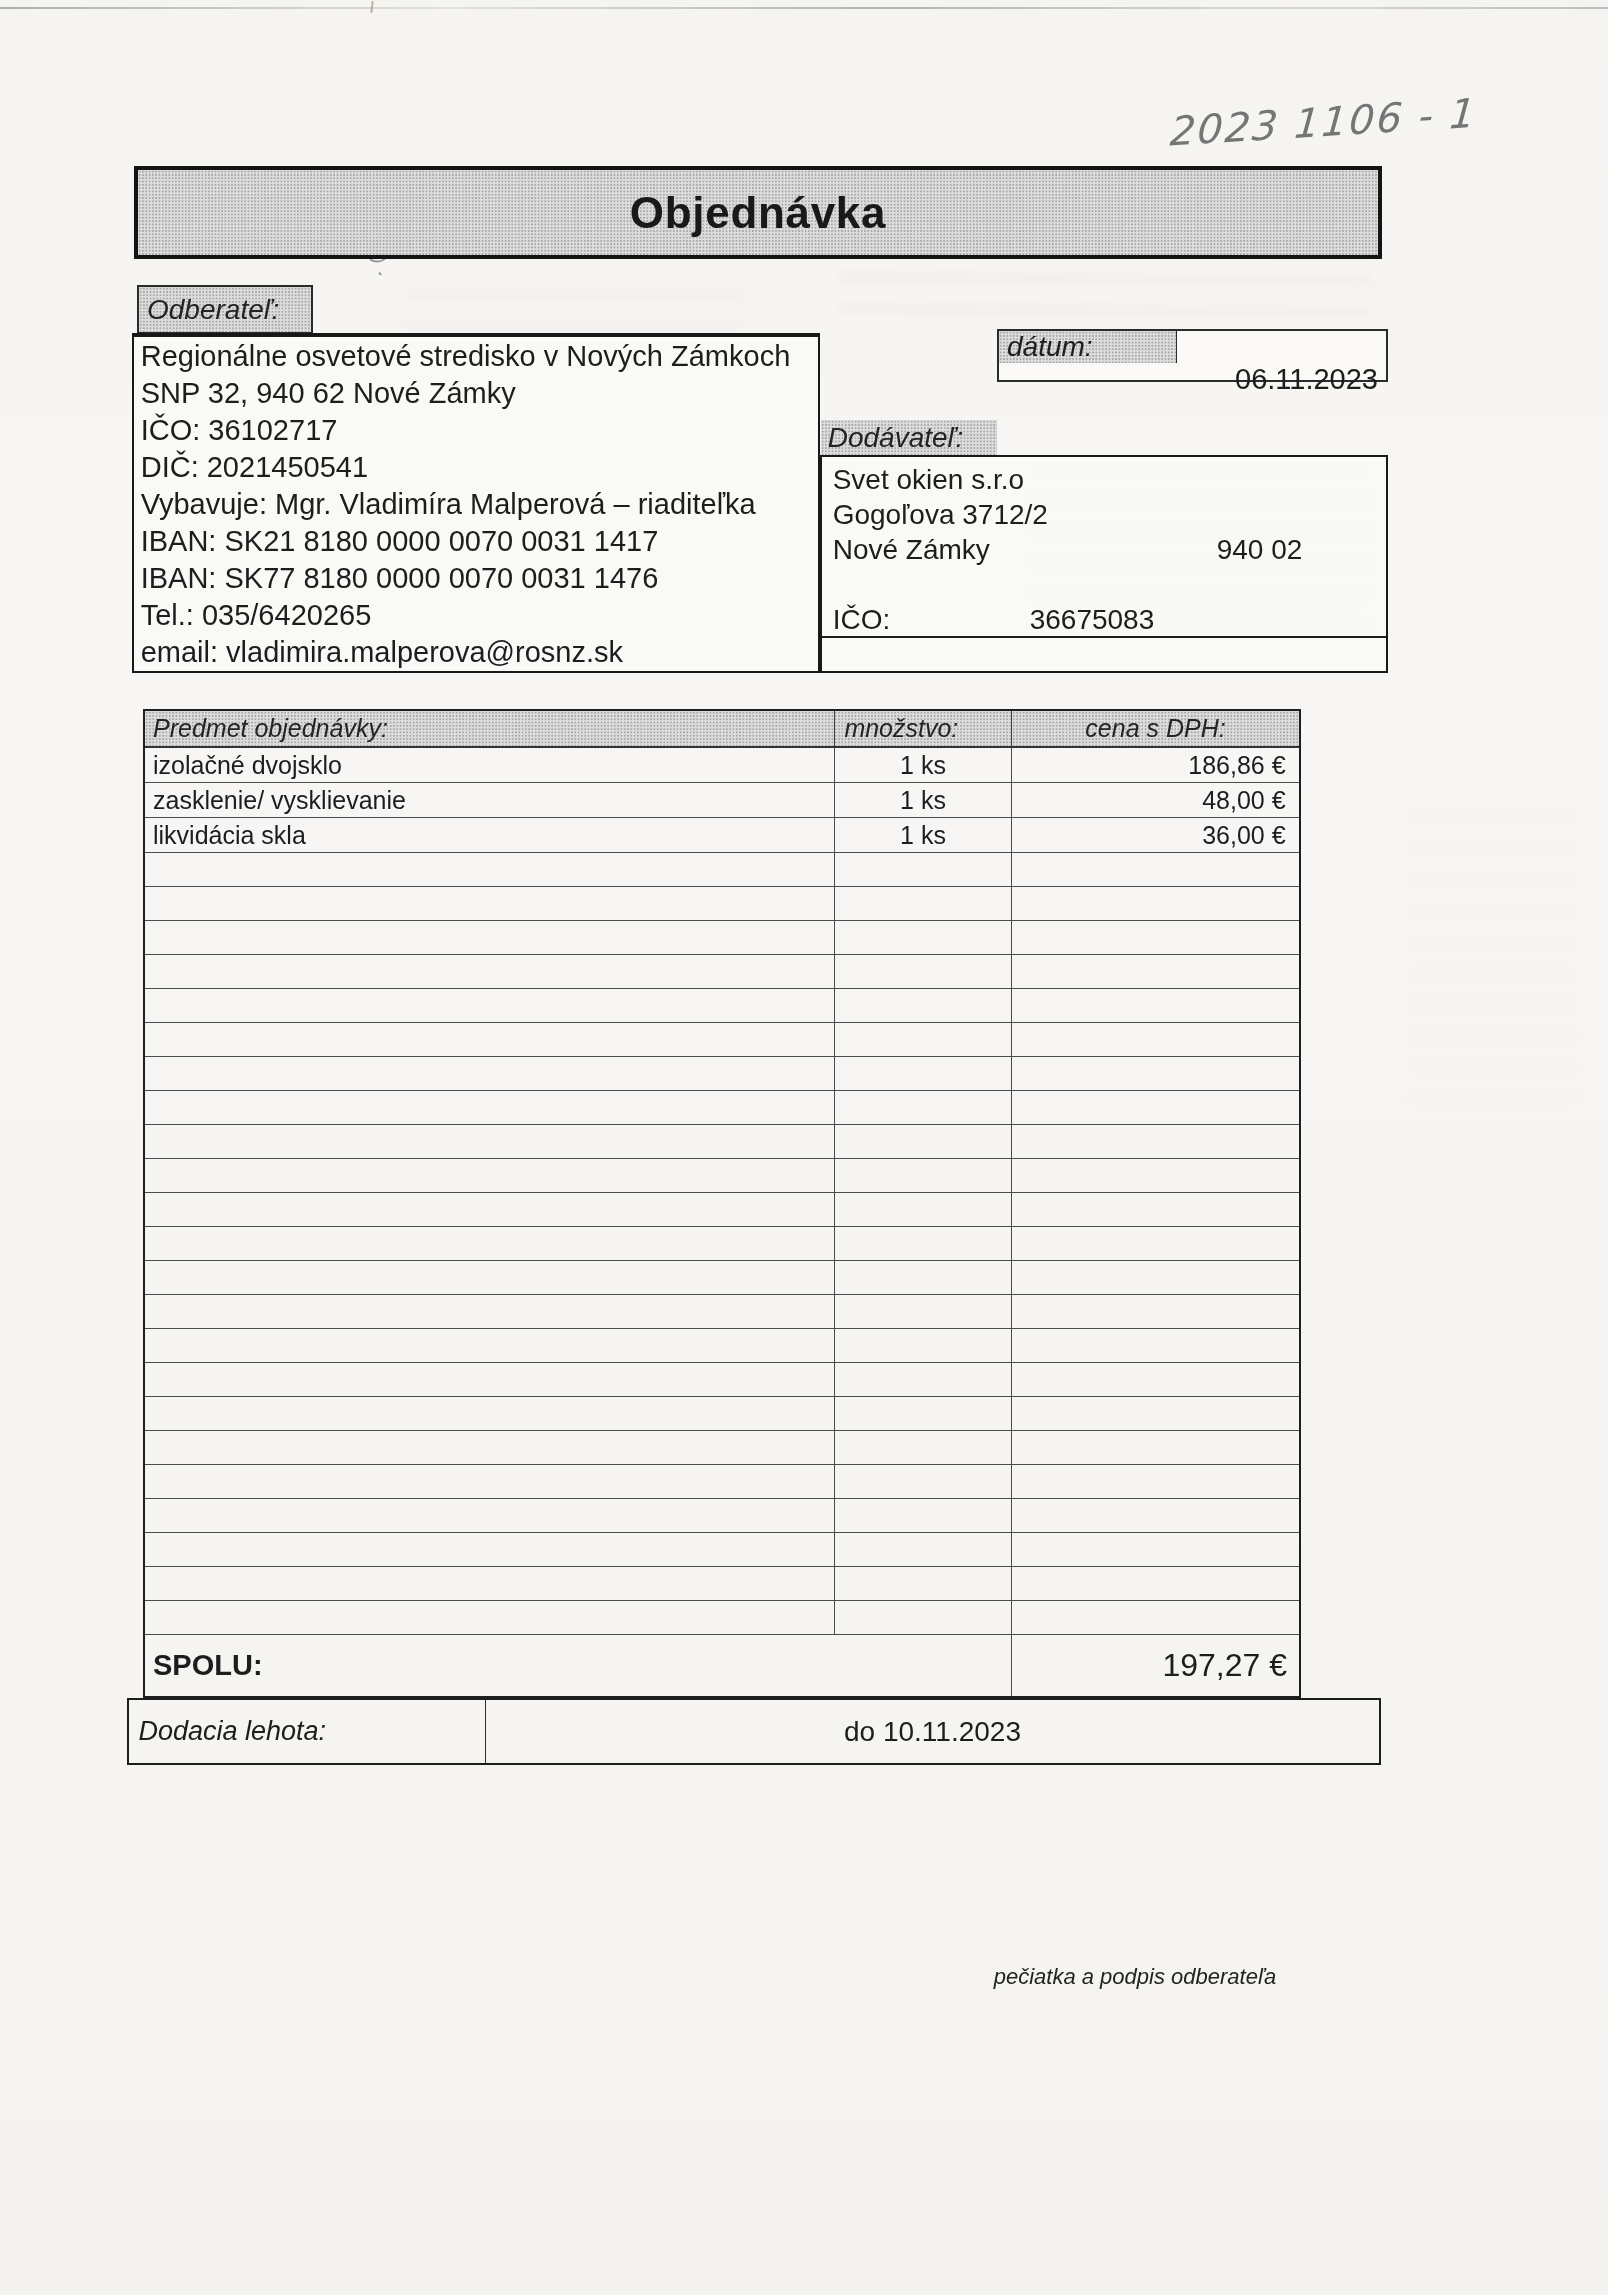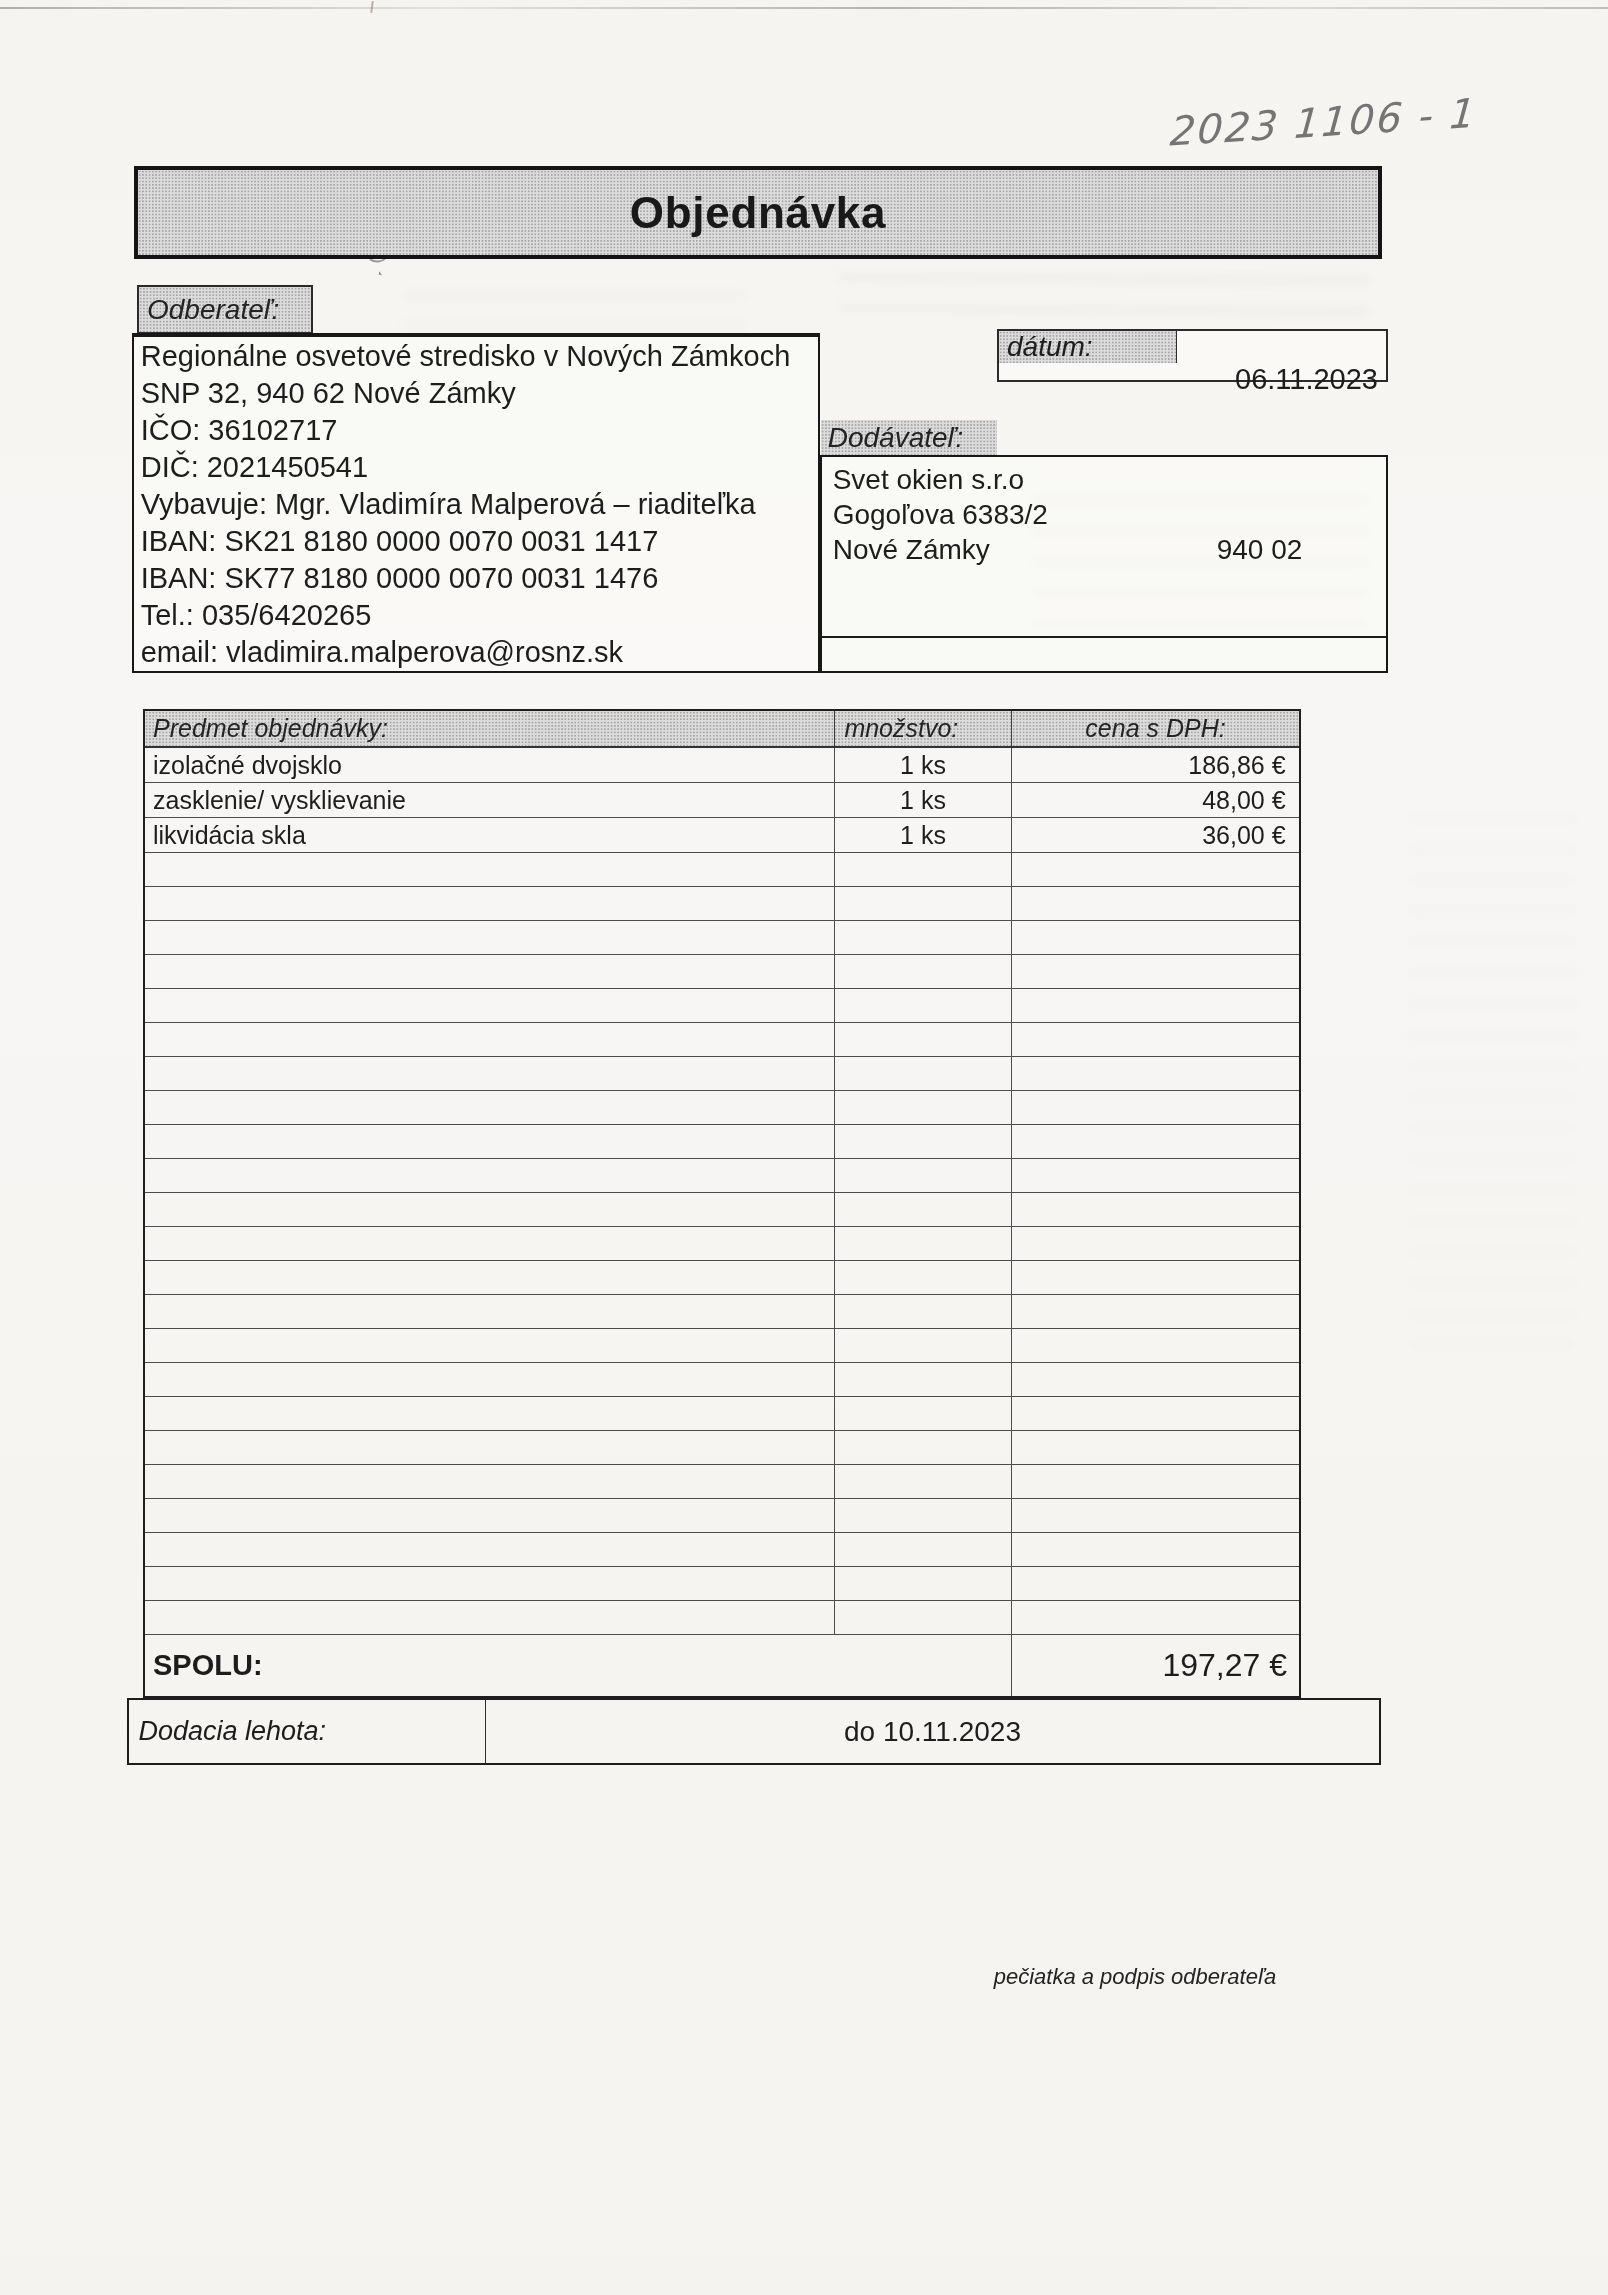--- a/index.html
+++ b/index.html
@@ -127,26 +127,30 @@
 <div class="abs date-row">
   <div class="date-label halftone">dátum:</div>
   <div class="date-value">06.11.2023</div>
 </div>
 
 <div class="abs lbl lbl-dodavatel halftone">Dodávateľ:</div>
 
 <div class="abs box-dodavatel">
   <div class="sup-main">
     <div class="sline bold">Svet okien s.r.o</div>
-    <div class="sline">Gogoľova 6383/2</div>
+    <div class="sline">Gogoľova 3712/2</div>
     <div class="sline">
       <span>Nové Zámky</span>
       <span class="zip">940 02</span>
     </div>
     <div class="sline"></div>
+    <div class="sline">
+      <span>IČO:</span>
+      <span class="icoval">36675083</span>
+    </div>
   </div>
   <div class="sup-strip"></div>
 </div>
 
 <div class="abs order-table">
   <div class="t-head halftone">
     <div class="th th-subject">Predmet objednávky:</div>
     <div class="th th-qty">množstvo:</div>
     <div class="th th-price">cena s DPH:</div>
   </div>

